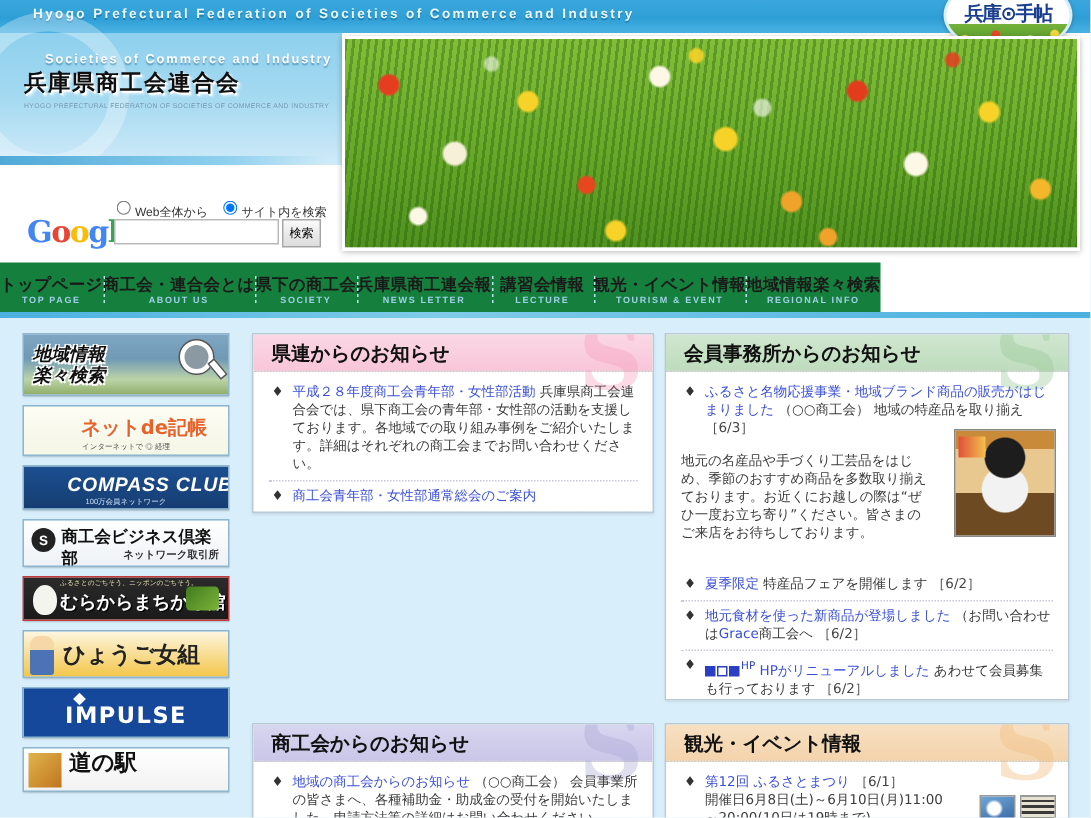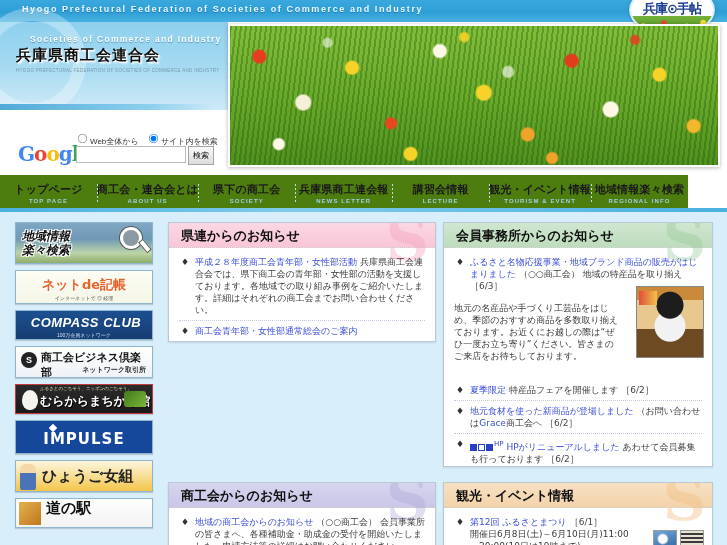--- a/index.html
+++ b/index.html
@@ -125,22 +125,22 @@
   .g-logo sup{font-size:7px; color:#777; vertical-align:super;}
   .g-radios { position:absolute; left:58px; top:0; font-size:8px; color:#333; white-space:nowrap;}
   .g-radios label{margin-right:6px;}
   .g-radios input{ vertical-align:-1px; transform:scale(.72); margin:0 1px 0 0;}
   .g-input-wrap{ position:absolute; left:58px; top:14px; display:flex; }
   .g-input{ width:110px; height:17px; border:1px solid #b9b9b9; font-size:9px; padding:0 3px; background:#fff;}
   .g-btn{ width:26px; height:19px; margin-left:2px; border:1px solid #a5a5a5; background:linear-gradient(#fafafa,#dcdcdc); font-size:8px; cursor:pointer;}
 
   
   .navbar {
-    position:absolute; left:0; top:175px; width:688px; height:36px;
-    background:#4d7c0f;
+    position:absolute; left:0; top:175px; width:587px; height:36px;
+    background:#15803d;
     display:flex; align-items:center;
   }
   .nav-item{
     flex:1; text-align:center; position:relative; cursor:pointer;
     padding:2px 0;
   }
   .nav-item + .nav-item:before{
     content:""; position:absolute; left:0; top:4px; bottom:4px; width:1px;
     background: repeating-linear-gradient(180deg,#b9dff2 0 2px, transparent 2px 4px);
   }
@@ -170,25 +170,25 @@
     background:linear-gradient(180deg,#7fa7c4 0%,#6f99b5 40%,#bcd4a8 75%,#8fae6a 100%);
   }
   .bn1 .t{ position:absolute; left:6px; top:6px; font-size:12px; font-weight:bold; color:#111;
     text-shadow:1px 1px 0 #fff,-1px -1px 0 #fff,1px -1px 0 #fff,-1px 1px 0 #fff; line-height:14px;
     font-family:"DejaVu Sans", sans-serif;font-style:italic;}
   .bn1 .mag{ position:absolute; right:10px; top:4px; width:22px;height:22px;border-radius:50%;
     border:3px solid #fff; background:#8b9aa2; box-shadow:0 0 0 1px #555;}
   .bn1 .mag:after{content:"";position:absolute; right:-9px; bottom:-7px; width:4px;height:12px;background:#fff;
     border:1px solid #555; transform:rotate(-40deg);}
   .bn2{ height:34px; background:linear-gradient(180deg,#fdfdf4,#f4f6e6);}
-  .bn2 .t{position:absolute;left:0;top:5px;width:100%;text-align:center;font-size:13px;font-weight:bold;
+  .bn2 .t{position:absolute;left:12px;top:5px;width:100%;text-align:center;font-size:13px;font-weight:bold;
     color:#e8632a; text-shadow:1px 1px 0 #fff; font-family:"DejaVu Sans", sans-serif;}
   .bn2 .s{position:absolute;left:0;bottom:2px;width:100%;text-align:center;font-size:5px;color:#555;}
   .bn3{ height:30px; background:linear-gradient(180deg,#1c4f90,#163d72); }
-  .bn3 .t{position:absolute;left:2px;top:4px;width:100%;text-align:center;font-size:13px;font-weight:bold;
+  .bn3 .t{position:absolute;left:16px;top:4px;width:100%;text-align:center;font-size:13px;font-weight:bold;
     color:#fff; letter-spacing:.5px; font-style:italic;}
   .bn3 .s{position:absolute;left:0;bottom:1px;width:100%;text-align:center;font-size:5px;color:#cfe0f5;}
   .bn4{ height:32px; background:linear-gradient(180deg,#ffffff,#eef2f6); }
   .bn4 .gear{position:absolute;left:5px;top:5px;width:16px;height:16px;border-radius:50%;
     background:#222;color:#fff;font-size:9px;text-align:center;line-height:16px;font-weight:bold;}
   .bn4 .t{position:absolute;left:25px;top:3px;font-size:11px;font-weight:bold;color:#111;
     font-family:"DejaVu Sans", sans-serif;}
   .bn4 .s{position:absolute;right:6px;bottom:2px;font-size:7px;color:#333;font-weight:bold;
     font-family:"DejaVu Sans", sans-serif;}
   .bn5{ height:30px; border-color:#c23a3a;
@@ -368,27 +368,27 @@
       <div class="gear">S</div>
       <div class="t">商工会ビジネス倶楽部</div>
       <div class="s">ネットワーク取引所</div>
     </div>
     <div class="banner bn5">
       <div class="blob"></div>
       <div class="s">ふるさとのごちそう、ニッポンのごちそう。</div>
       <div class="t">むらからまちから館</div>
       <div class="leaf"></div>
     </div>
+    <div class="banner bn7">
+      <div class="doll"></div>
+      <div class="t">ひょうご女組</div>
+    </div>
     <div class="banner bn6">
       <div class="dot"></div>
       <div class="t">IMPULSE</div>
-    </div>
-    <div class="banner bn7">
-      <div class="doll"></div>
-      <div class="t">ひょうご女組</div>
     </div>
     <div class="banner bn8">
       <div class="ph"></div>
       <div class="t">道の駅</div>
     </div>
   </div>
 
   <div class="col-left">
 
     <div class="panel" style="height:120px;">

